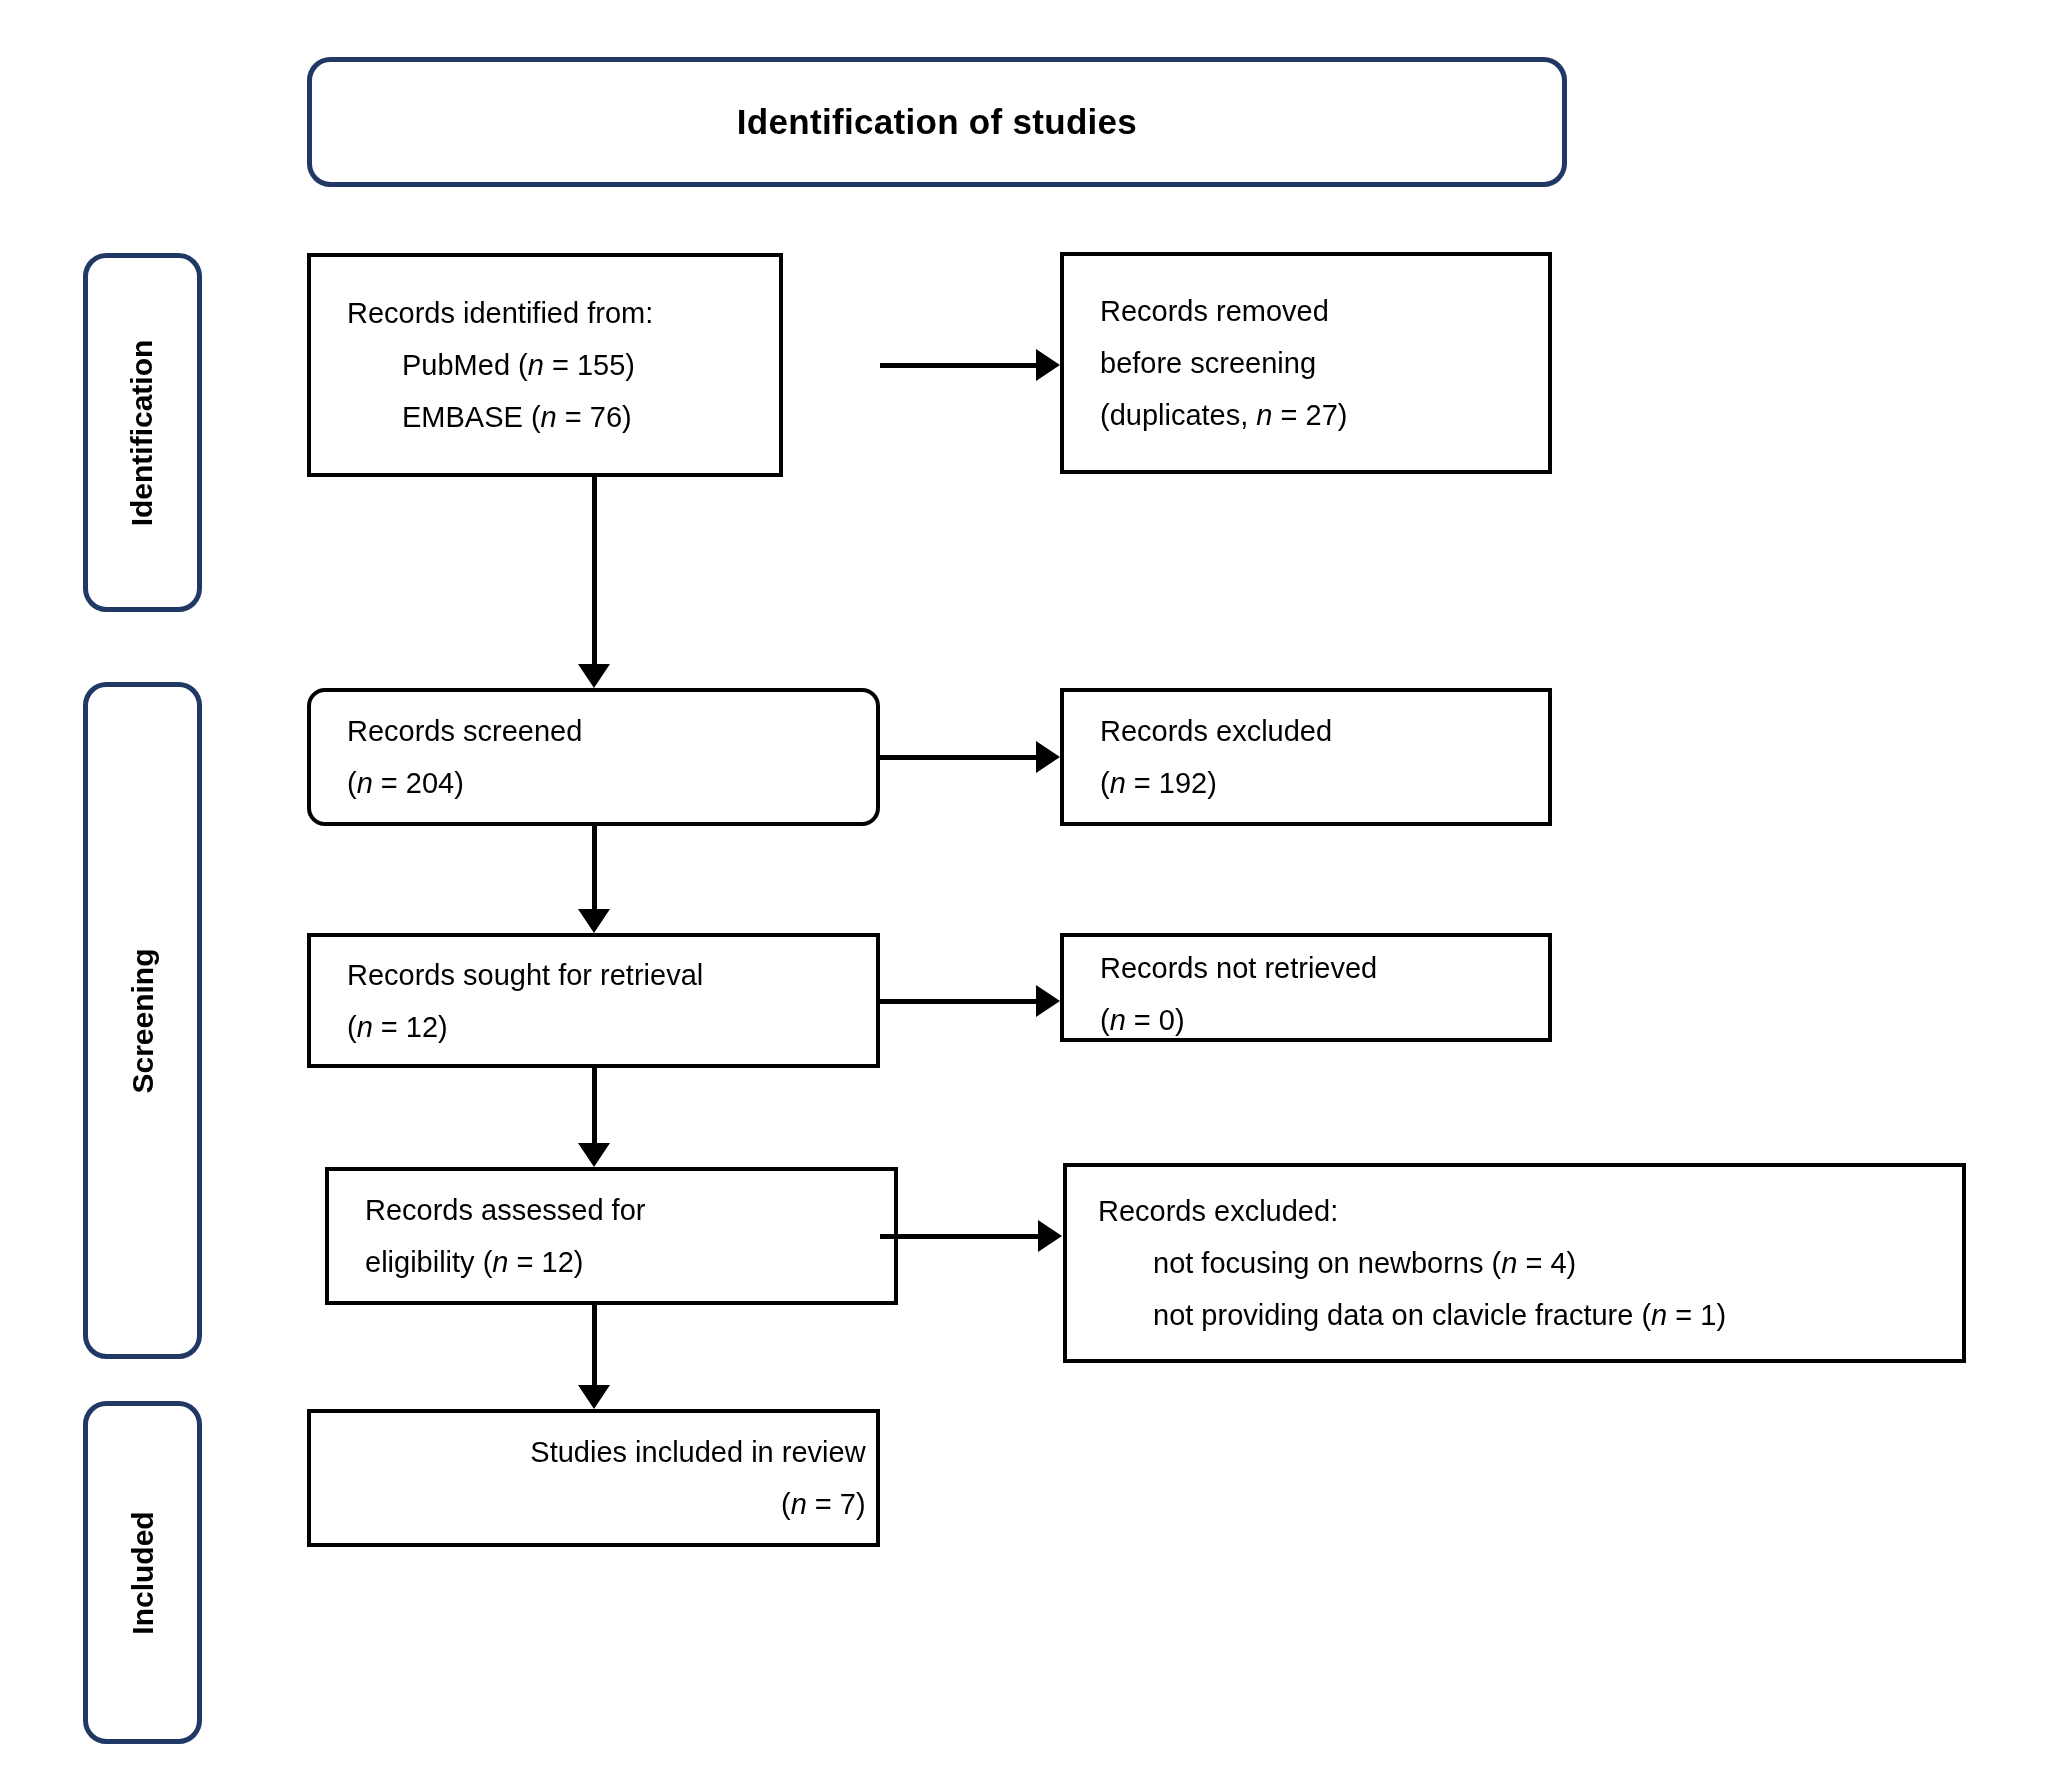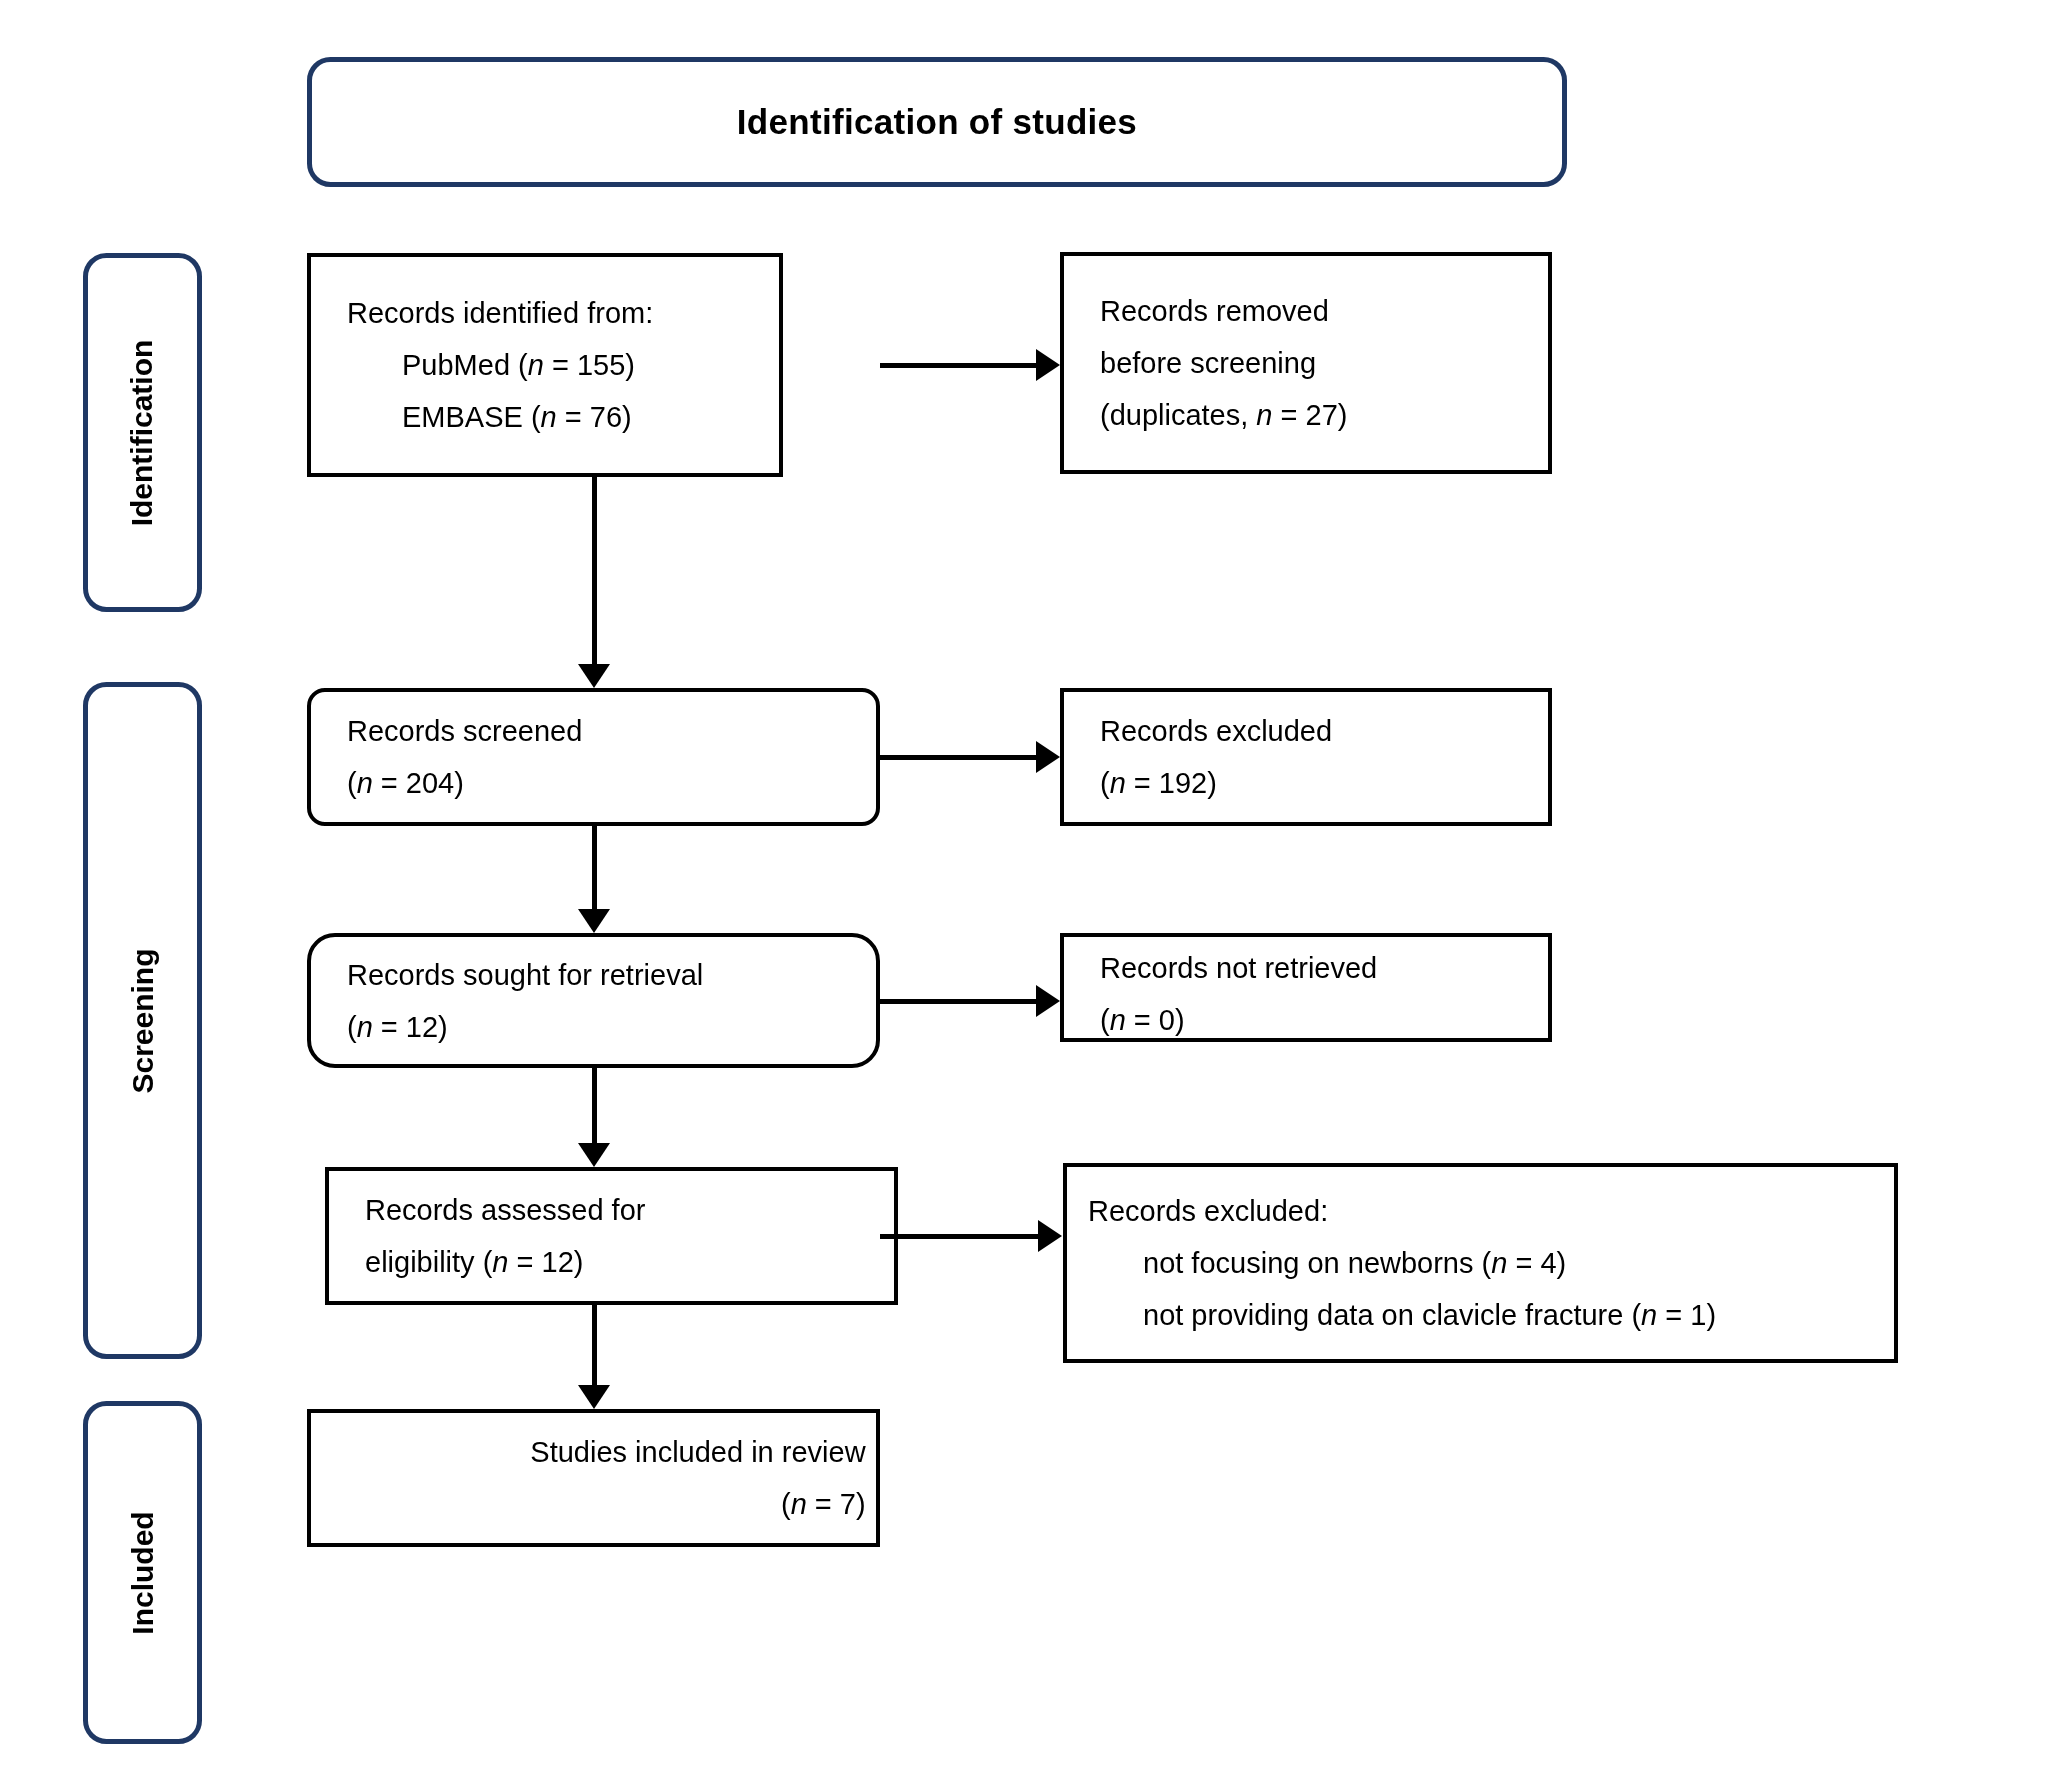--- a/index.html
+++ b/index.html
@@ -95,21 +95,21 @@
 
   <div class="box" style="left:307px; top:253px; width:476px; height:224px;">
       <div class="line">Records identified from:</div>
       <div class="line indent">PubMed (<i>n</i> = 155)</div>
       <div class="line indent">EMBASE (<i>n</i> = 76)</div>
     </div>
   <div class="box" style="left:307px; top:688px; width:573px; height:138px;border-radius:18px;">
       <div class="line">Records screened</div>
       <div class="line">(<i>n</i> = 204)</div>
     </div>
-  <div class="box" style="left:307px; top:933px; width:573px; height:135px;border-radius:28px;">
+  <div class="box" style="left:307px; top:933px; width:573px; height:135px;">
       <div class="line">Records sought for retrieval</div>
       <div class="line">(<i>n</i> = 12)</div>
     </div>
   <div class="box" style="left:325px; top:1167px; width:573px; height:138px;">
       <div class="line">Records assessed for</div>
       <div class="line">eligibility (<i>n</i> = 12)</div>
     </div>
   <div class="box" style="left:307px; top:1409px; width:573px; height:138px;align-items:flex-end;">
       <div class="line">Studies included in review</div>
       <div class="line">(<i>n</i> = 7)</div>
@@ -121,21 +121,21 @@
       <div class="line">(duplicates, <i>n</i> = 27)</div>
     </div>
   <div class="box" style="left:1060px; top:688px; width:492px; height:138px;">
       <div class="line">Records excluded</div>
       <div class="line">(<i>n</i> = 192)</div>
     </div>
   <div class="box" style="left:1060px; top:933px; width:492px; height:109px;justify-content:space-between;">
       <div class="line">Records not retrieved</div>
       <div class="line">(<i>n</i> = 0)</div>
     </div>
-  <div class="box" style="left:1063px; top:1163px; width:835px; height:200px; padding-left:21px;">
+  <div class="box" style="left:1063px; top:1163px; width:903px; height:200px; padding-left:31px;">
       <div class="line">Records excluded:</div>
       <div class="line indent">not focusing on newborns (<i>n</i> = 4)</div>
       <div class="line indent">not providing data on clavicle fracture (<i>n</i> = 1)</div>
     </div>
 
   <div class="arrow" style="left:880px; top:349px; width:180px; height:32px;">
     <div class="hline" style="left:0; top:14px; width:156px; height:4.7px;"></div>
     <div class="head-right" style="left:156px; top:0;"></div>
   </div>
   <div class="arrow" style="left:880px; top:741px; width:180px; height:32px;">

